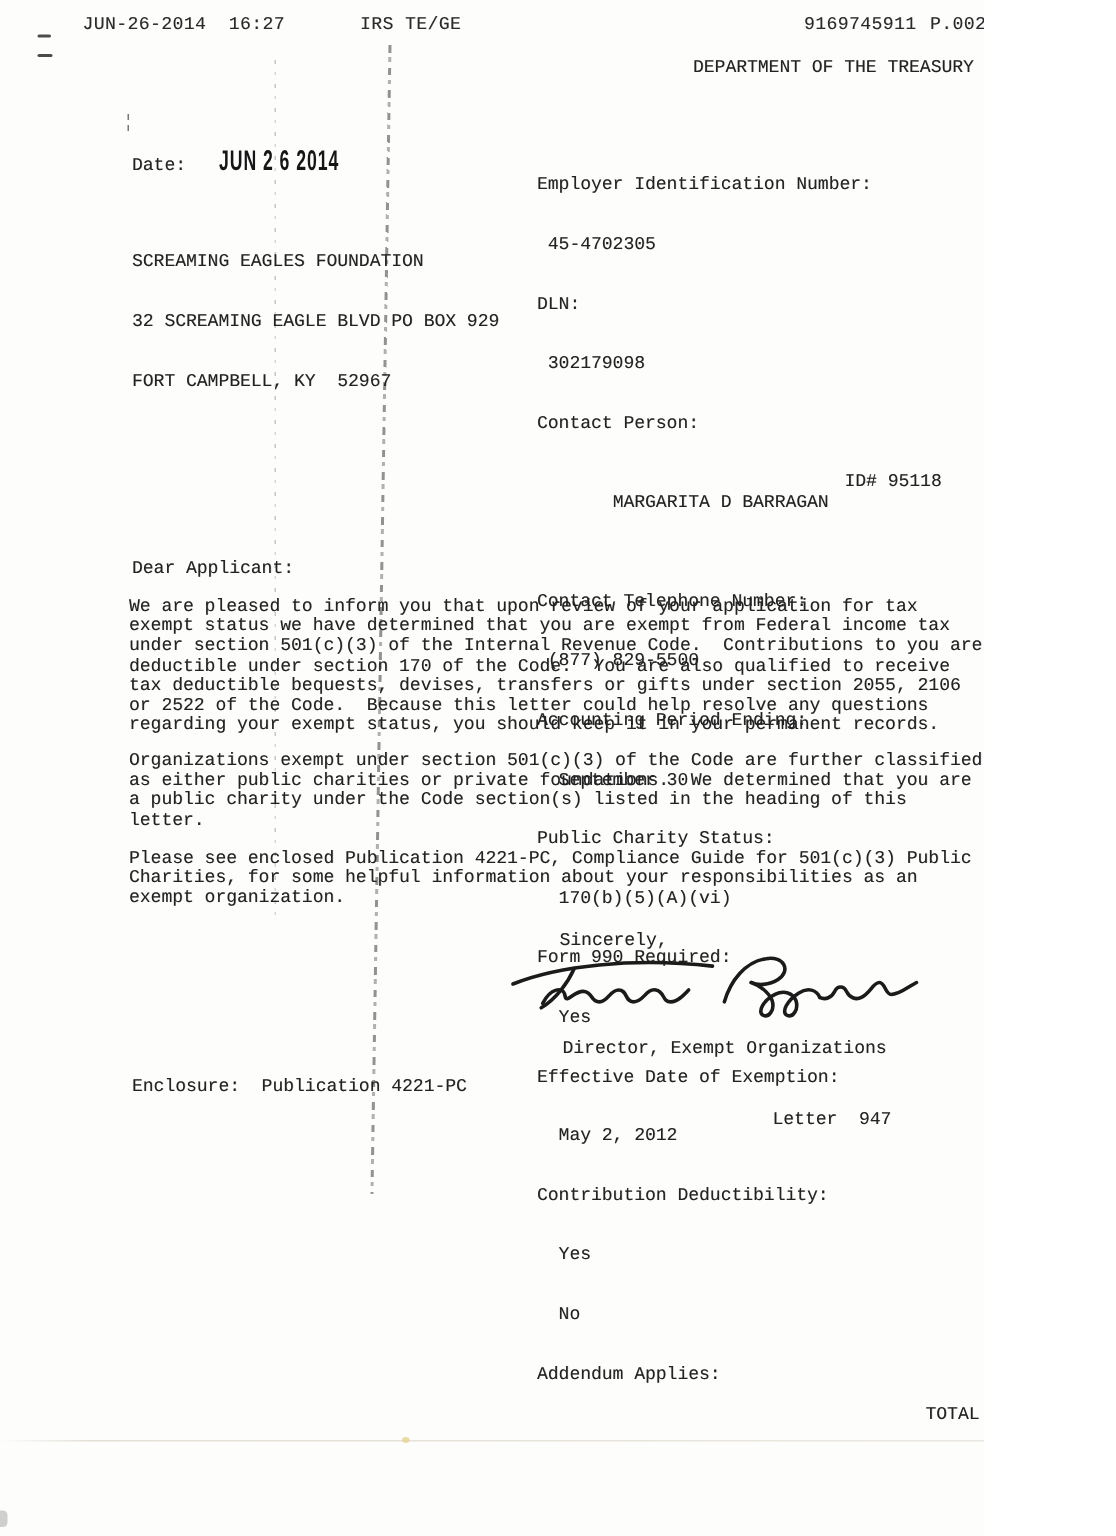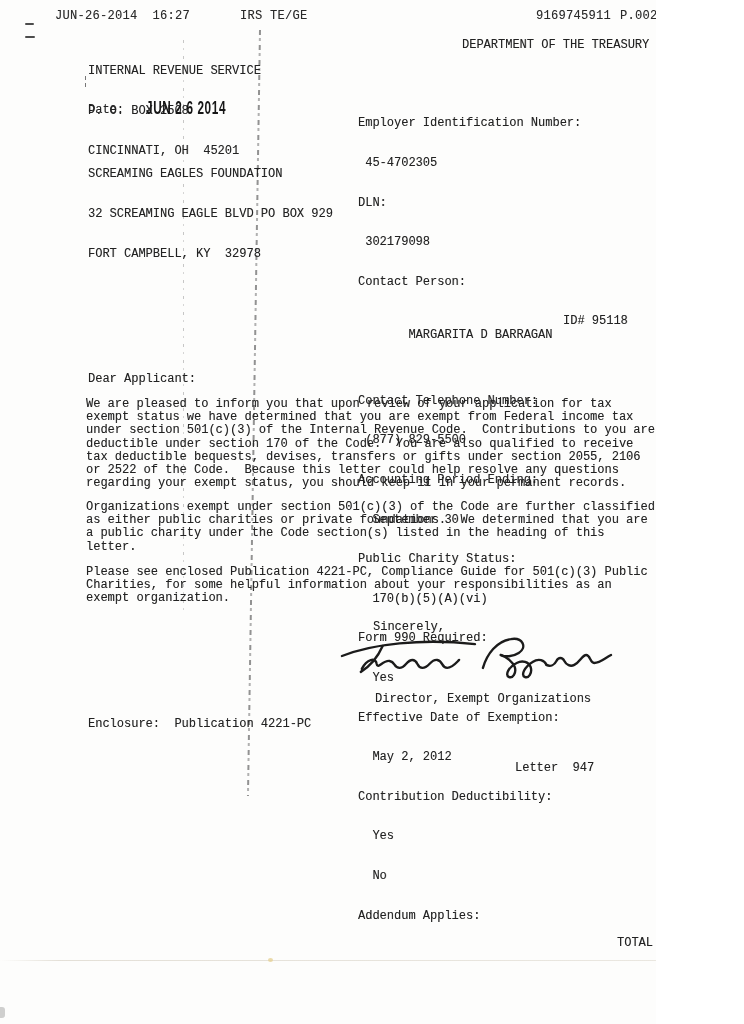--- a/index.html
+++ b/index.html
@@ -59,35 +59,30 @@
 
   <div class="edge-dash" style="left:25px;top:23px;width:9px;height:2px"></div>
   <div class="edge-dash" style="left:25px;top:36px;width:10px;height:2px"></div>
   <div class="tick-mark"></div>
   <div class="crease crease-left"></div>
   <div class="crease crease-right"></div>
   <div class="scan-line"></div>
   <div class="scan-dot"></div>
   <div class="smudge"></div>
 
-  <div class="abs" style="left:88px;top:39px">
-    <div class="txt">INTERNAL REVENUE SERVICE</div>
-    <div class="txt">P. O. BOX 2508</div>
-    <div class="txt">CINCINNATI, OH  45201</div>
-  </div>
 
   <div class="abs txt" style="left:462px;top:39px">DEPARTMENT OF THE TREASURY</div>
 
   <div class="abs txt" style="left:88px;top:104px">Date:</div>
   <div class="abs stamp" style="left:146px;top:98px">JUN 2 6 2014</div>
 
   <div class="abs" style="left:88px;top:142px">
     <div class="txt">SCREAMING EAGLES FOUNDATION</div>
     <div class="txt">32 SCREAMING EAGLE BLVD PO BOX 929</div>
-    <div class="txt">FORT CAMPBELL, KY  32978</div>
+    <div class="txt">FORT CAMPBELL, KY  52967</div>
   </div>
 
   <div class="abs" style="left:358px;top:91px;width:360px">
     <div class="txt info-line">Employer Identification Number:</div>
     <div class="txt info-line"> 45-4702305</div>
     <div class="txt info-line">DLN:</div>
     <div class="txt info-line"> 302179098</div>
     <div class="txt info-line">Contact Person:</div>
     <div class="txt contact-line">
       <span> MARGARITA D BARRAGAN</span>
@@ -134,16 +129,16 @@
       <path d="M26 40 C 31 30, 40 28, 41 35 C 42 41, 47 31, 54 32 C 60 33, 58 39, 64 39 C 70 39, 71 31, 77 31 C 83 31, 81 39, 87 39 C 94 39, 95 30, 102 31 C 108 32, 106 39, 112 39 C 117 39, 121 34, 124 31"></path>
       <path d="M148 39 C 152 25, 162 12, 176 10 C 188 8, 193 18, 184 24 C 178 28, 170 28, 166 26"></path>
       <path d="M166 26 C 172 28, 178 33, 180 38 C 182 44, 178 50, 174 48 C 170 46, 174 38, 182 34 C 188 31, 194 33, 196 38 C 198 44, 194 50, 190 48 C 186 46, 190 38, 198 33 C 204 29, 210 31, 212 36"></path>
       <path d="M212 36 C 216 38, 220 36, 222 32 C 224 28, 228 28, 230 32 C 232 36, 236 38, 240 36 C 246 33, 248 26, 252 26 C 256 26, 256 34, 260 34 C 266 34, 271 29, 277 26"></path>
     </svg>
   </div>
 
   <div class="abs txt" style="left:375px;top:693px">Director, Exempt Organizations</div>
 
   <div class="abs txt" style="left:88px;top:718px">Enclosure:  Publication 4221-PC</div>
-  <div class="abs txt" style="left:515px;top:762px">Letter  947</div>
+  <div class="abs txt" style="left:515px;top:740px">Letter  947</div>
   <div class="abs txt" style="left:617px;top:937px">TOTAL P.002</div>
 
 </div>
 
 </body></html>

